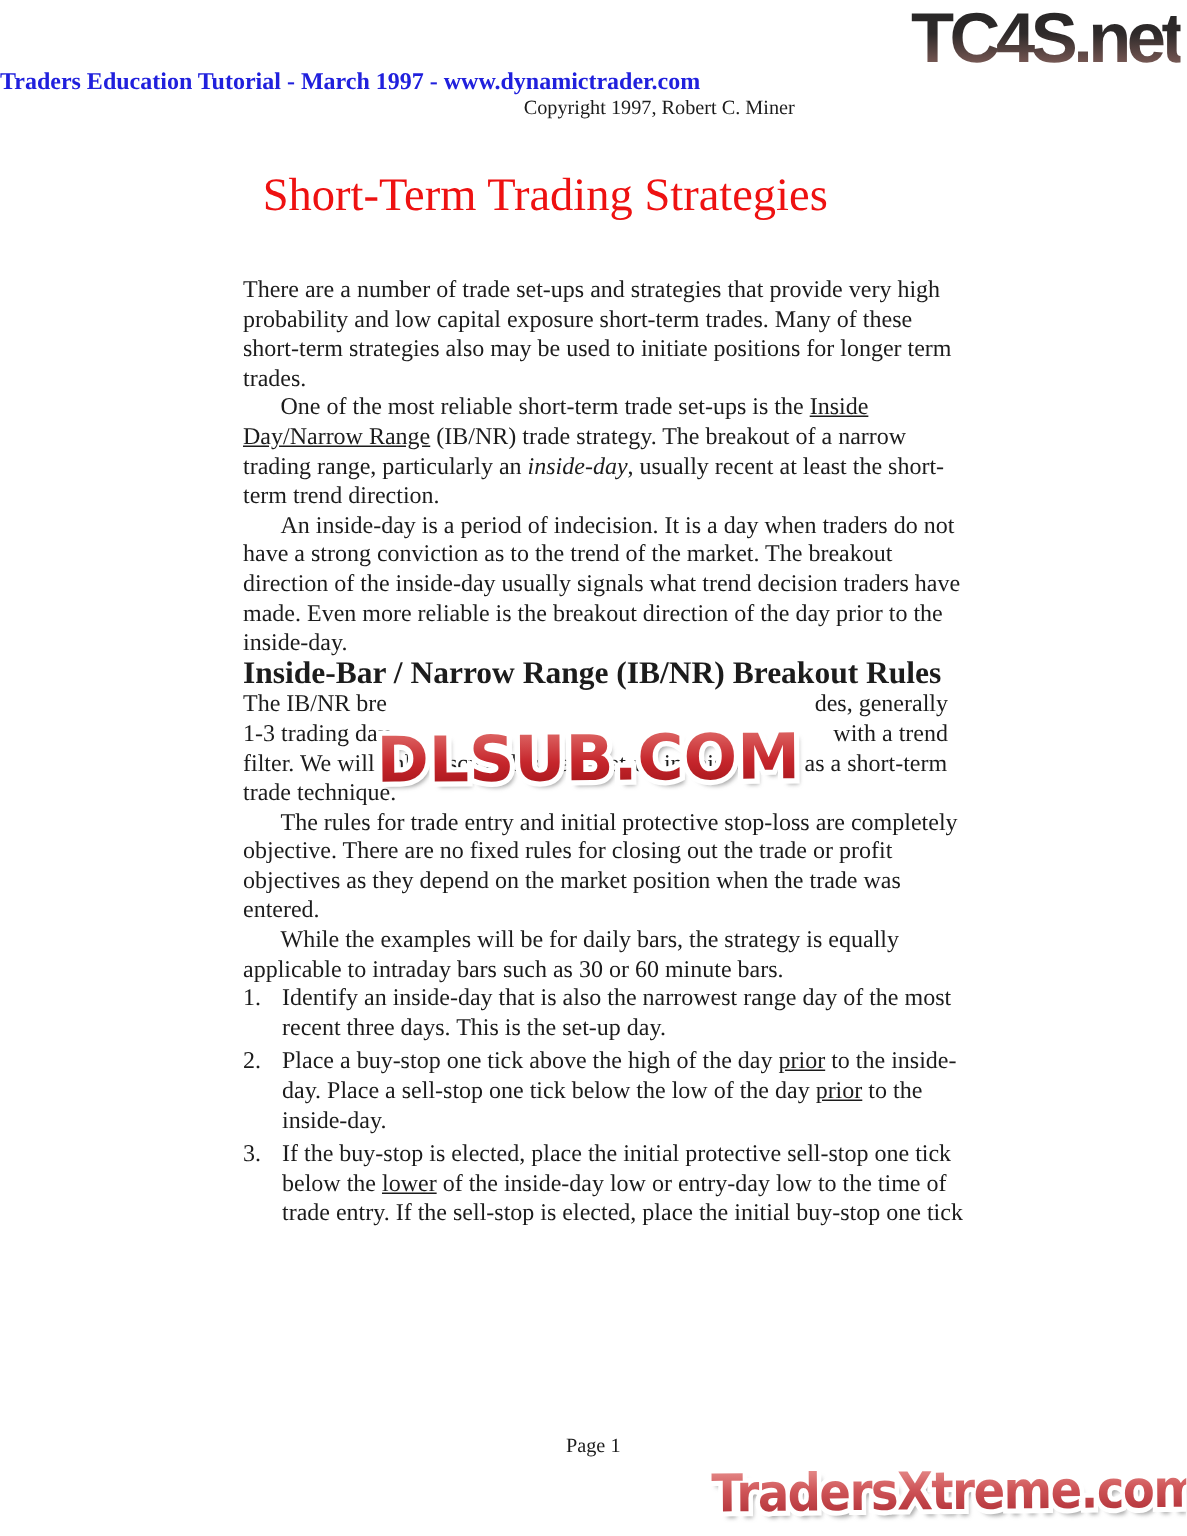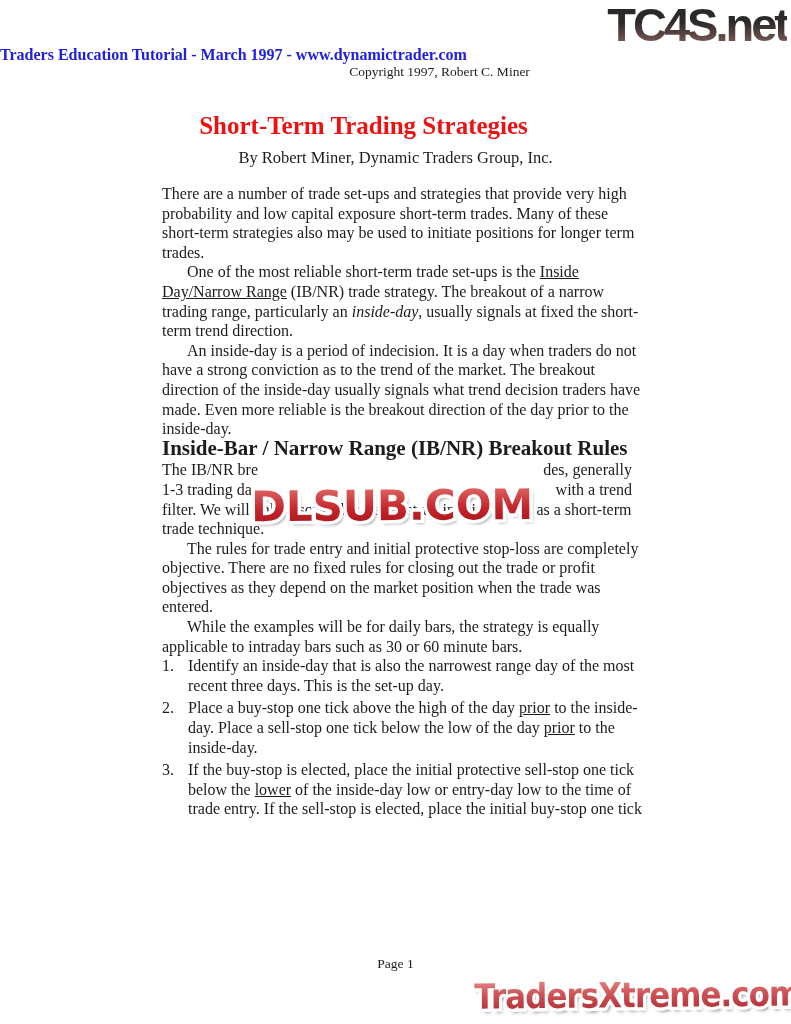--- a/index.html
+++ b/index.html
@@ -54,22 +54,22 @@
     margin-left: 44px;
   }
 
   
   .doc-title {
     position: absolute;
     top: 112px;
     left: 0;
     width: 727px;
     text-align: center;
-    font-weight: bold;
-    font-size: 25px;
+    font-weight: normal;
+    font-size: 31px;
     color: #ee1111;
   }
   .doc-byline {
     position: absolute;
     top: 148px;
     left: 0;
     width: 791px;
     text-align: center;
     font-size: 16.5px;
   }
@@ -145,30 +145,29 @@
 <body>
 
 <div class="page">
 
   <div class="tc4s-logo">TC4S.net</div>
 
   <div class="header-line">Traders Education Tutorial - March 1997 - www.dynamictrader.com</div>
   <div class="copyright-line">Copyright 1997, Robert C. Miner</div>
 
   <div class="doc-title">Short-Term Trading Strategies</div>
-  <div class="doc-byline">By Robert Miner, Dynamic Traders Group, Inc.</div>
 
   <div class="body-col">
 
     <p class="pre">There are a number of trade set-ups and strategies that provide very high
 probability and low capital exposure short-term trades. Many of these
 short-term strategies also may be used to initiate positions for longer term
 trades.</p>
 
-    <p class="indent"><span>One of the most reliable short-term trade set-ups is the </span><span class="u">Inside</span><br><span class="u">Day/Narrow Range</span><span> (IB/NR) trade strategy. The breakout of a narrow</span><br><span>trading range, particularly an </span><span class="i">inside-day</span><span>, usually signals at fixed the short-</span><br><span>term trend direction.</span></p>
+    <p class="indent"><span>One of the most reliable short-term trade set-ups is the </span><span class="u">Inside</span><br><span class="u">Day/Narrow Range</span><span> (IB/NR) trade strategy. The breakout of a narrow</span><br><span>trading range, particularly an </span><span class="i">inside-day</span><span>, usually recent at least the short-</span><br><span>term trend direction.</span></p>
 
     <p class="pre indent para3">An inside-day is a period of indecision. It is a day when traders do not
 have a strong conviction as to the trend of the market. The breakout
 direction of the inside-day usually signals what trend decision traders have
 made. Even more reliable is the breakout direction of the day prior to the
 inside-day.</p>
 
     <div class="heading1">Inside-Bar / Narrow Range (IB/NR) Breakout Rules</div>
 
     <div>

